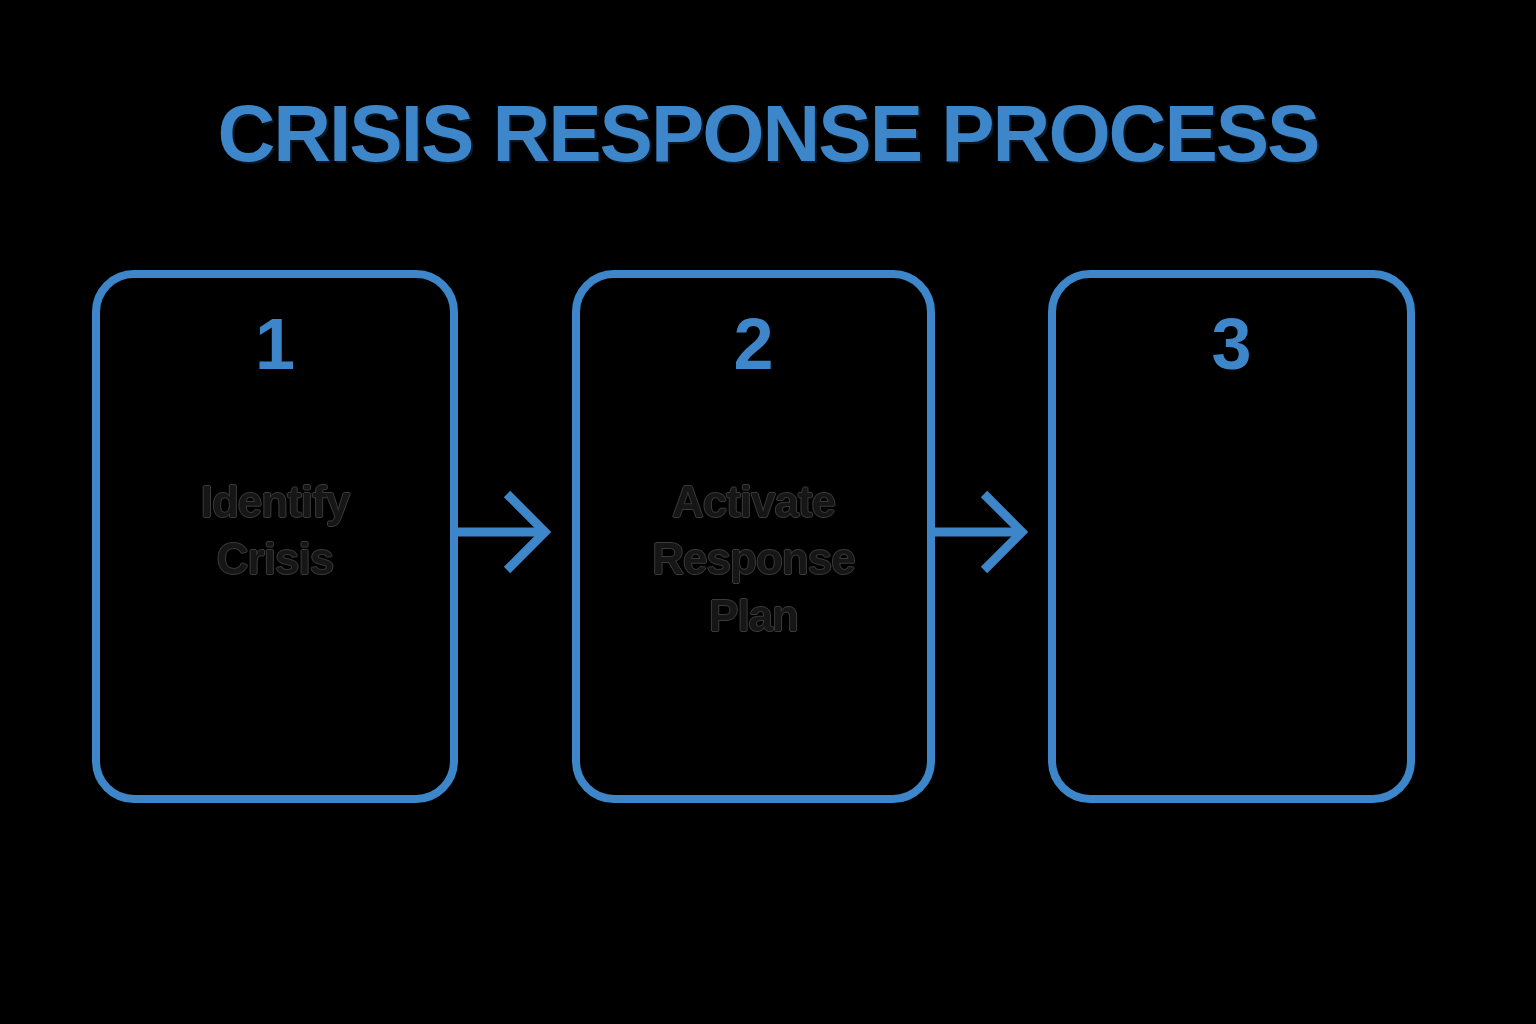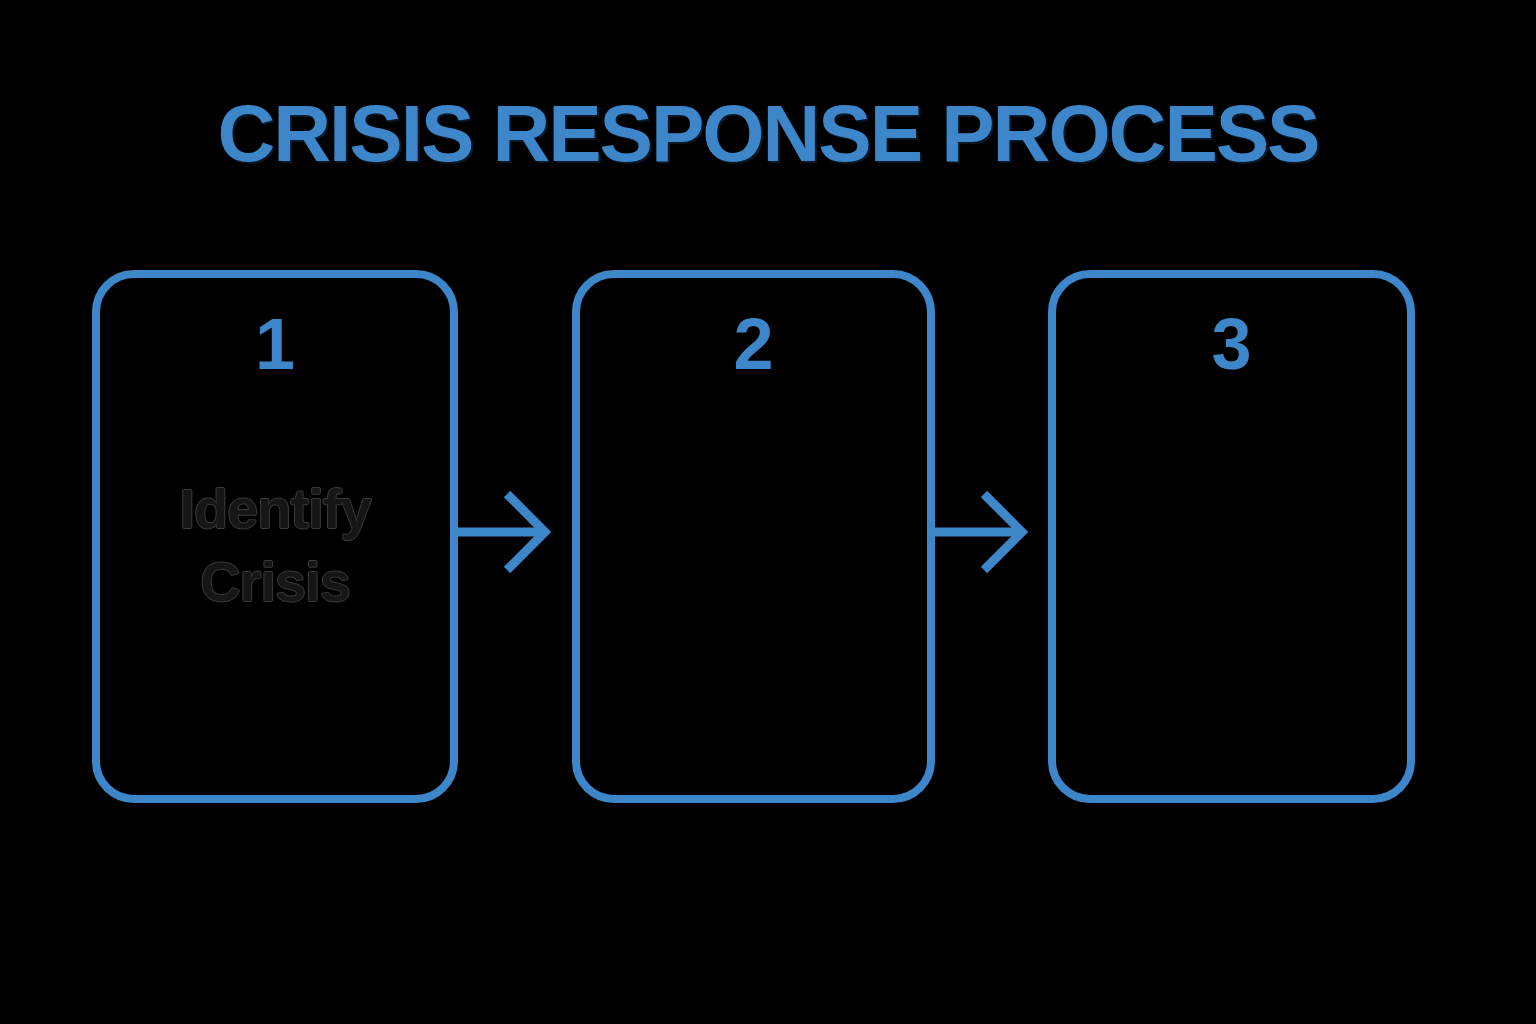--- a/index.html
+++ b/index.html
@@ -55,21 +55,21 @@
     line-height: 1;
     font-weight: bold;
     color: var(--accent-blue);
   }
   .step-label {
     position: absolute;
     top: 195px;
     left: 0;
     right: 0;
     text-align: center;
-    font-size: 56px;
+    font-size: 44px;
     line-height: 1.3;
     font-weight: bold;
     letter-spacing: -1px;
     color: var(--step-label);
     white-space: pre-line;
     text-shadow:
       1px 0 0 var(--step-label-outline),
       -1px 0 0 var(--step-label-outline),
       0 1px 0 var(--step-label-outline),
       0 -1px 0 var(--step-label-outline);
@@ -97,20 +97,23 @@
 Crisis</div>
   </div>
 
   <svg class="connector-arrow arrow-1" viewBox="0 0 96 92" xmlns="http://www.w3.org/2000/svg">
     <line x1="2" y1="46" x2="88" y2="46" stroke="currentColor" stroke-width="9"></line>
     <polyline points="52,8 90,46 52,84" fill="none" stroke="currentColor" stroke-width="9"></polyline>
   </svg>
 
   <div class="step-box box-2">
     <div class="step-number">2</div>
+    <div class="step-label">Activate
+Response
+Plan</div>
   </div>
 
   <svg class="connector-arrow arrow-2" viewBox="0 0 96 92" xmlns="http://www.w3.org/2000/svg">
     <line x1="2" y1="46" x2="88" y2="46" stroke="currentColor" stroke-width="9"></line>
     <polyline points="52,8 90,46 52,84" fill="none" stroke="currentColor" stroke-width="9"></polyline>
   </svg>
 
   <div class="step-box box-3">
     <div class="step-number">3</div>
   </div>

